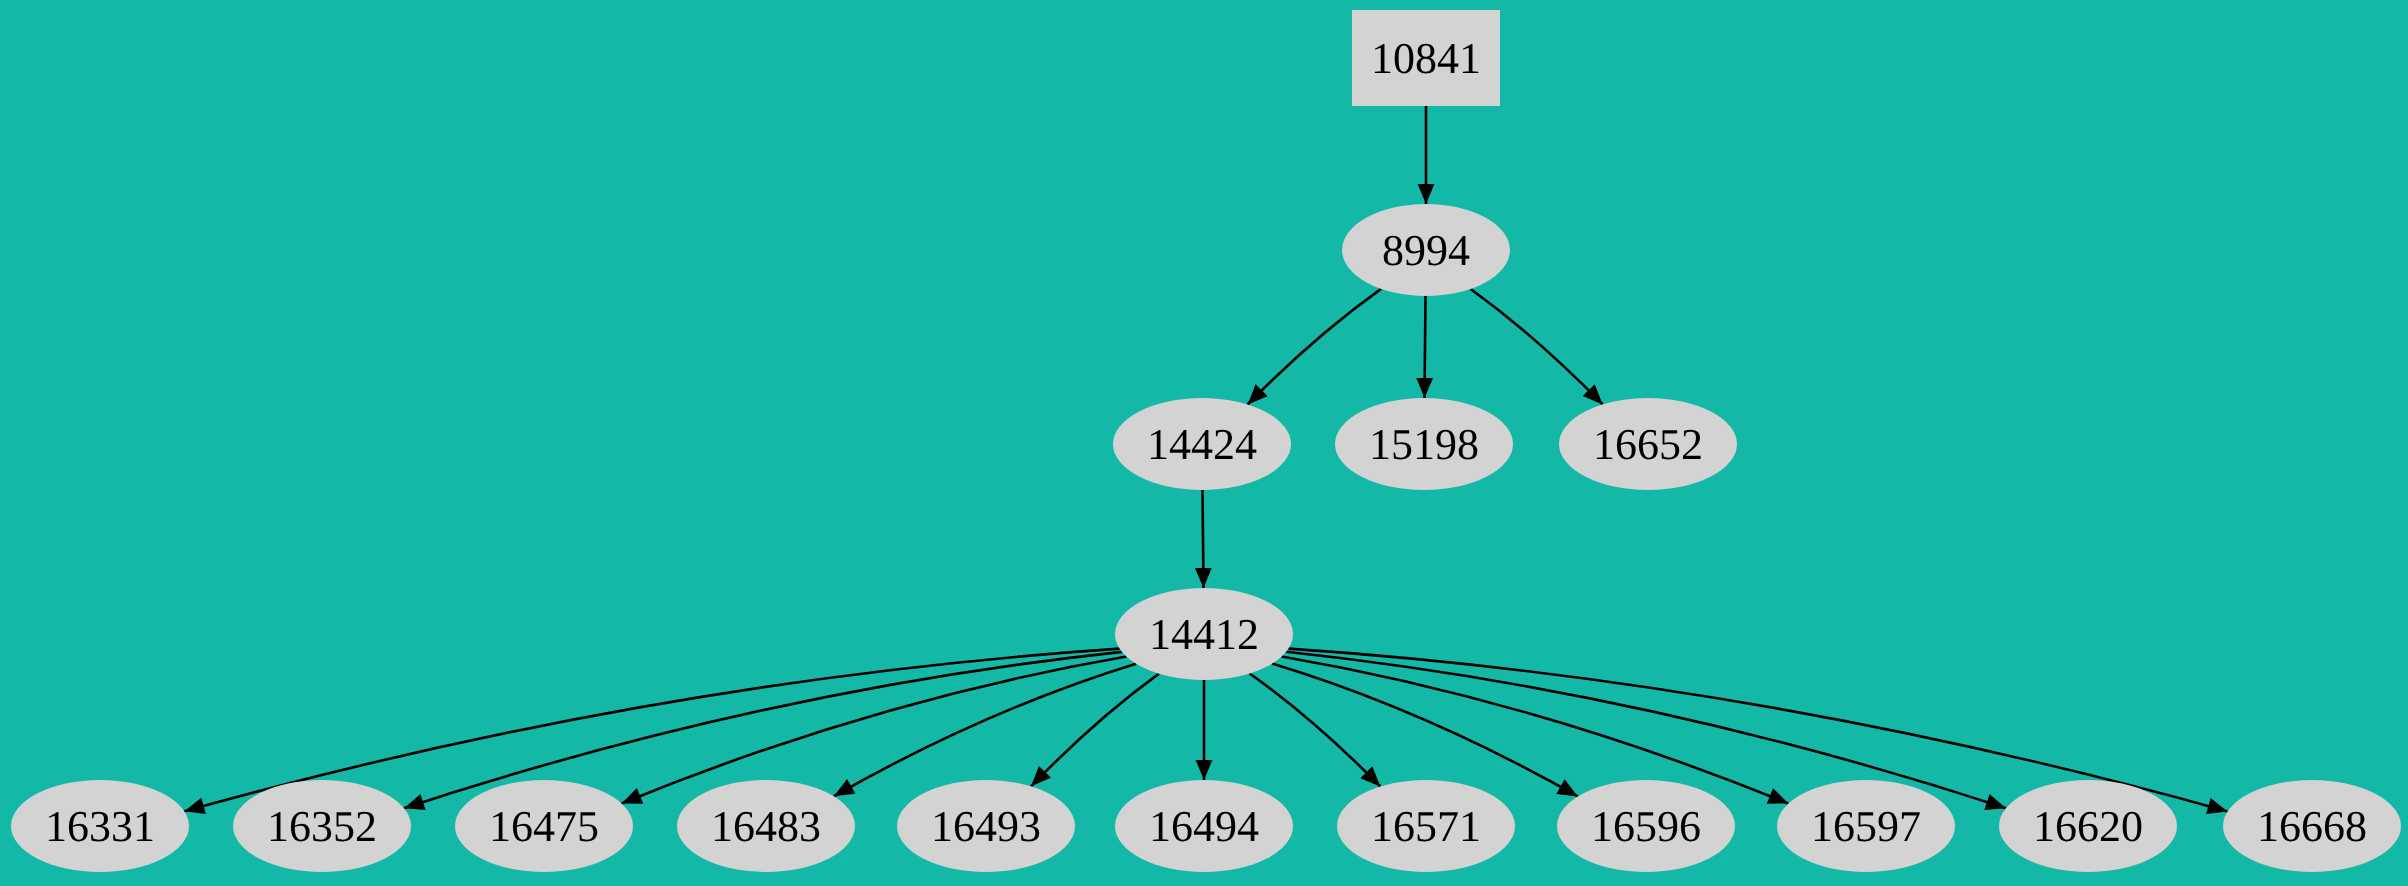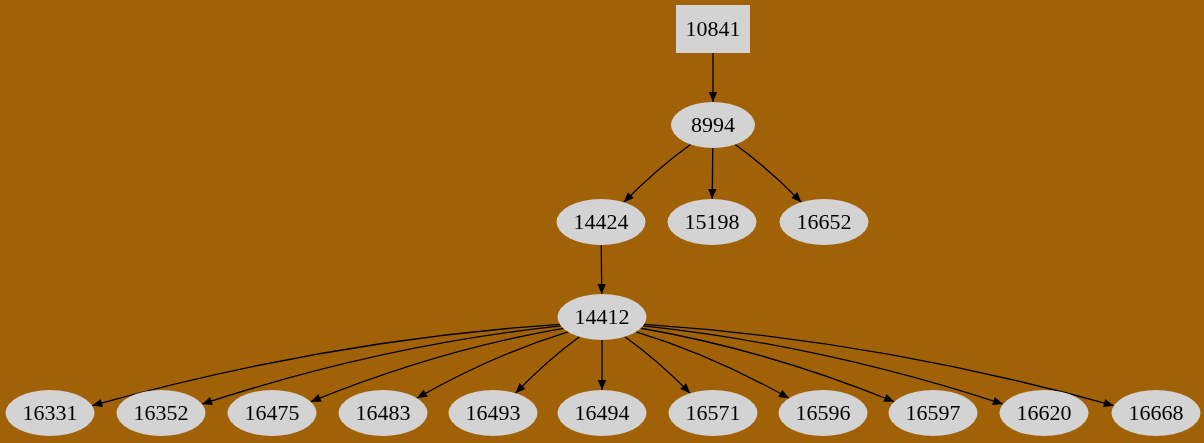--- a/index.html
+++ b/index.html
@@ -4,21 +4,21 @@
 <style>
   html, body {
     margin: 0;
     padding: 0;
     background: #ffffff;
   }
   .canvas {
     position: relative;
     width: 1204px;
     height: 443px;
-    background: #a16207;
+    background: #14b8a6;
   }
   svg { display: block; }
   .node-label {
     font-family: "Liberation Serif", "DejaVu Serif", serif;
     font-size: 22px;
     fill: #000000;
   }
   .edge-path {
     fill: none;
     stroke-width: 1.3px;

